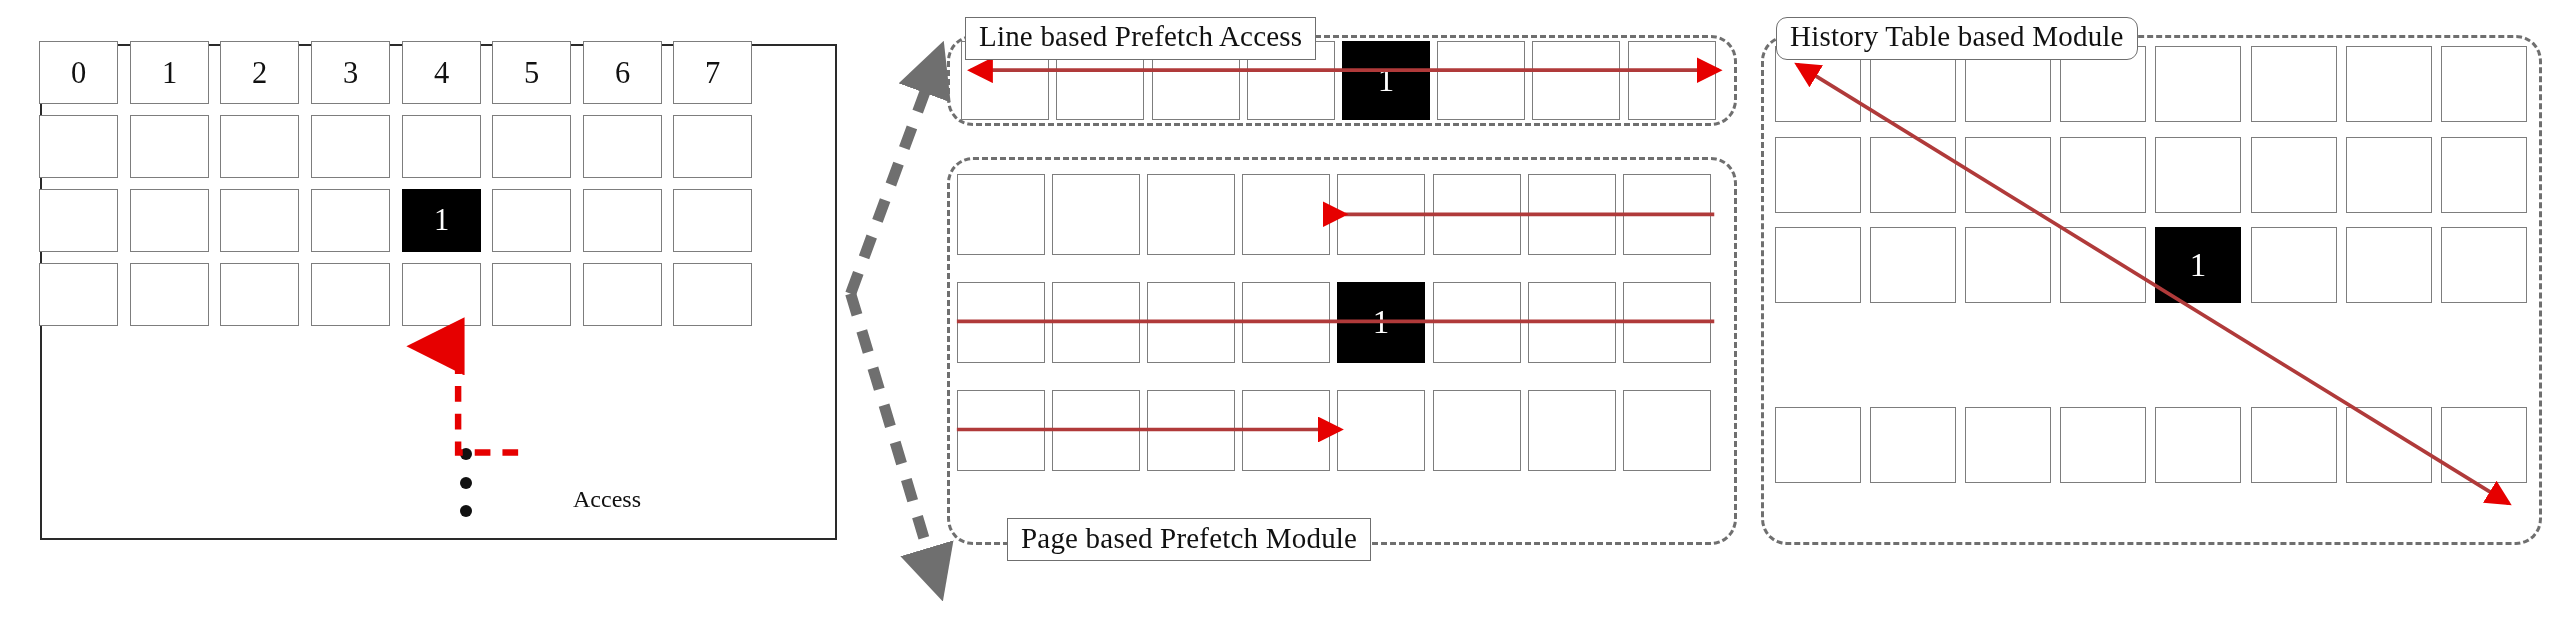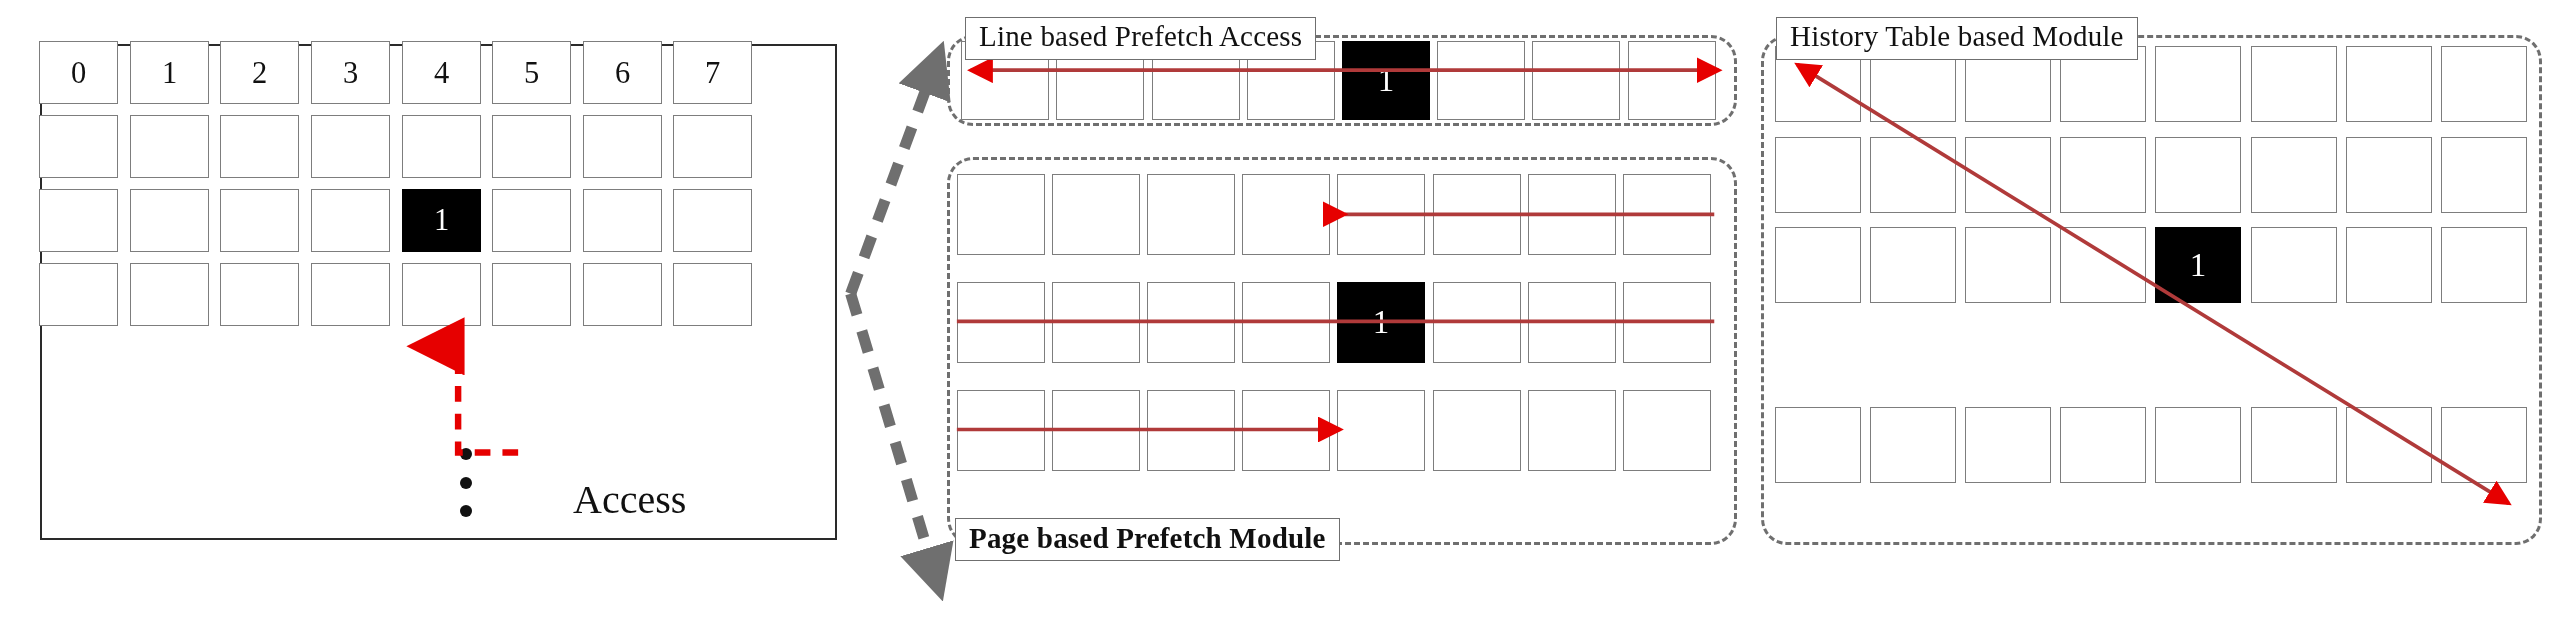--- a/index.html
+++ b/index.html
@@ -130,21 +130,21 @@
         <div class="cell" style="left: 541px; top: 217px; width: 79px; height: 63px; font-size: 30.5px;"></div>
         <div class="cell" style="left: 631px; top: 217px; width: 79px; height: 63px; font-size: 30.5px;"></div>
       </div>
 
     <div id="vertical-dots">
       <i></i>
         <i></i>
         <i></i>
     </div>
 
-    <div id="access-label" style="position:absolute;left:531px;top:430px;font-size:40px;white-space:nowrap;">Access</div>
+    <div id="access-label" style="position:absolute;left:531px;top:440px;font-size:24px;white-space:nowrap;">Access</div>
   </div>
 
   <svg class="overlay" viewBox="0 0 2787 681" width="2576" height="629">
     <defs>
       <marker id="redArrowUp" markerWidth="9" markerHeight="9" refX="4.5" refY="8" orient="auto" markerUnits="strokeWidth">
         <path d="M4.5,0 L9,9 L0,9 Z" fill="#e60000"></path>
       </marker>
       <marker id="redTriR" markerWidth="7" markerHeight="7" refX="6" refY="3.5" orient="auto" markerUnits="strokeWidth">
         <path d="M0,0 L7,3.5 L0,7 Z" fill="#e60000"></path>
       </marker>
@@ -180,21 +180,21 @@
       <div class="cell" style="left: 1532px; top: 41px; width: 88px; height: 79px; font-size: 33px;"></div>
       <div class="cell" style="left: 1628px; top: 41px; width: 88px; height: 79px; font-size: 33px;"></div>
     </div>
 
   <svg class="overlay" viewBox="0 0 2787 681" width="2576" height="629">
     <line x1="1050" y1="76" x2="1860" y2="76" stroke="#b03a3a" stroke-width="4" marker-start="url(#redTriL)" marker-end="url(#redTriR)"></line>
   </svg>
 
   <div class="module-box" id="page-module-box" style="left:947px;top:157px;width:790px;height:388px;"></div>
 
-  <div class="module-label" id="page-module-label" style="left:955px;top:518px;font-weight:bold;">Page based Prefetch Module</div>
+  <div class="module-label" id="page-module-label" style="left:1007px;top:518px;">Page based Prefetch Module</div>
 
   <div id="page-grid" style="position:absolute;left:0;top:0;z-index:4;">
       <div class="cell" style="left: 957px; top: 174px; width: 88px; height: 81px; font-size: 33px;"></div>
       <div class="cell" style="left: 1052px; top: 174px; width: 88px; height: 81px; font-size: 33px;"></div>
       <div class="cell" style="left: 1147px; top: 174px; width: 88px; height: 81px; font-size: 33px;"></div>
       <div class="cell" style="left: 1242px; top: 174px; width: 88px; height: 81px; font-size: 33px;"></div>
       <div class="cell" style="left: 1337px; top: 174px; width: 88px; height: 81px; font-size: 33px;"></div>
       <div class="cell" style="left: 1433px; top: 174px; width: 88px; height: 81px; font-size: 33px;"></div>
       <div class="cell" style="left: 1528px; top: 174px; width: 88px; height: 81px; font-size: 33px;"></div>
       <div class="cell" style="left: 1623px; top: 174px; width: 88px; height: 81px; font-size: 33px;"></div>
@@ -222,21 +222,21 @@
 
     <line x1="1855" y1="232" x2="1455" y2="232" stroke="#b03a3a" stroke-width="4" marker-end="url(#redTriL)"></line>
 
     <line x1="1035" y1="348" x2="1855" y2="348" stroke="#b03a3a" stroke-width="4"></line>
 
     <line x1="1035" y1="465" x2="1450" y2="465" stroke="#b03a3a" stroke-width="4" marker-end="url(#redTriR)"></line>
   </svg>
 
   <div class="module-box" id="history-module-box" style="left:1761px;top:35px;width:781px;height:510px;"></div>
 
-  <div class="module-label" id="history-module-label" style="left:1776px;top:16.6px;">History Table based Module</div>
+  <div class="module-label" id="history-module-label" style="left:1776px;top:16.6px;border-radius:11px;">History Table based Module</div>
 
   <div id="history-grid" style="position:absolute;left:0;top:0;z-index:4;">
       <div class="cell" style="left: 1775px; top: 46px; width: 86px; height: 76px; font-size: 33px;"></div>
       <div class="cell" style="left: 1870px; top: 46px; width: 86px; height: 76px; font-size: 33px;"></div>
       <div class="cell" style="left: 1965px; top: 46px; width: 86px; height: 76px; font-size: 33px;"></div>
       <div class="cell" style="left: 2060px; top: 46px; width: 86px; height: 76px; font-size: 33px;"></div>
       <div class="cell" style="left: 2155px; top: 46px; width: 86px; height: 76px; font-size: 33px;"></div>
       <div class="cell" style="left: 2251px; top: 46px; width: 86px; height: 76px; font-size: 33px;"></div>
       <div class="cell" style="left: 2346px; top: 46px; width: 86px; height: 76px; font-size: 33px;"></div>
       <div class="cell" style="left: 2441px; top: 46px; width: 86px; height: 76px; font-size: 33px;"></div>

